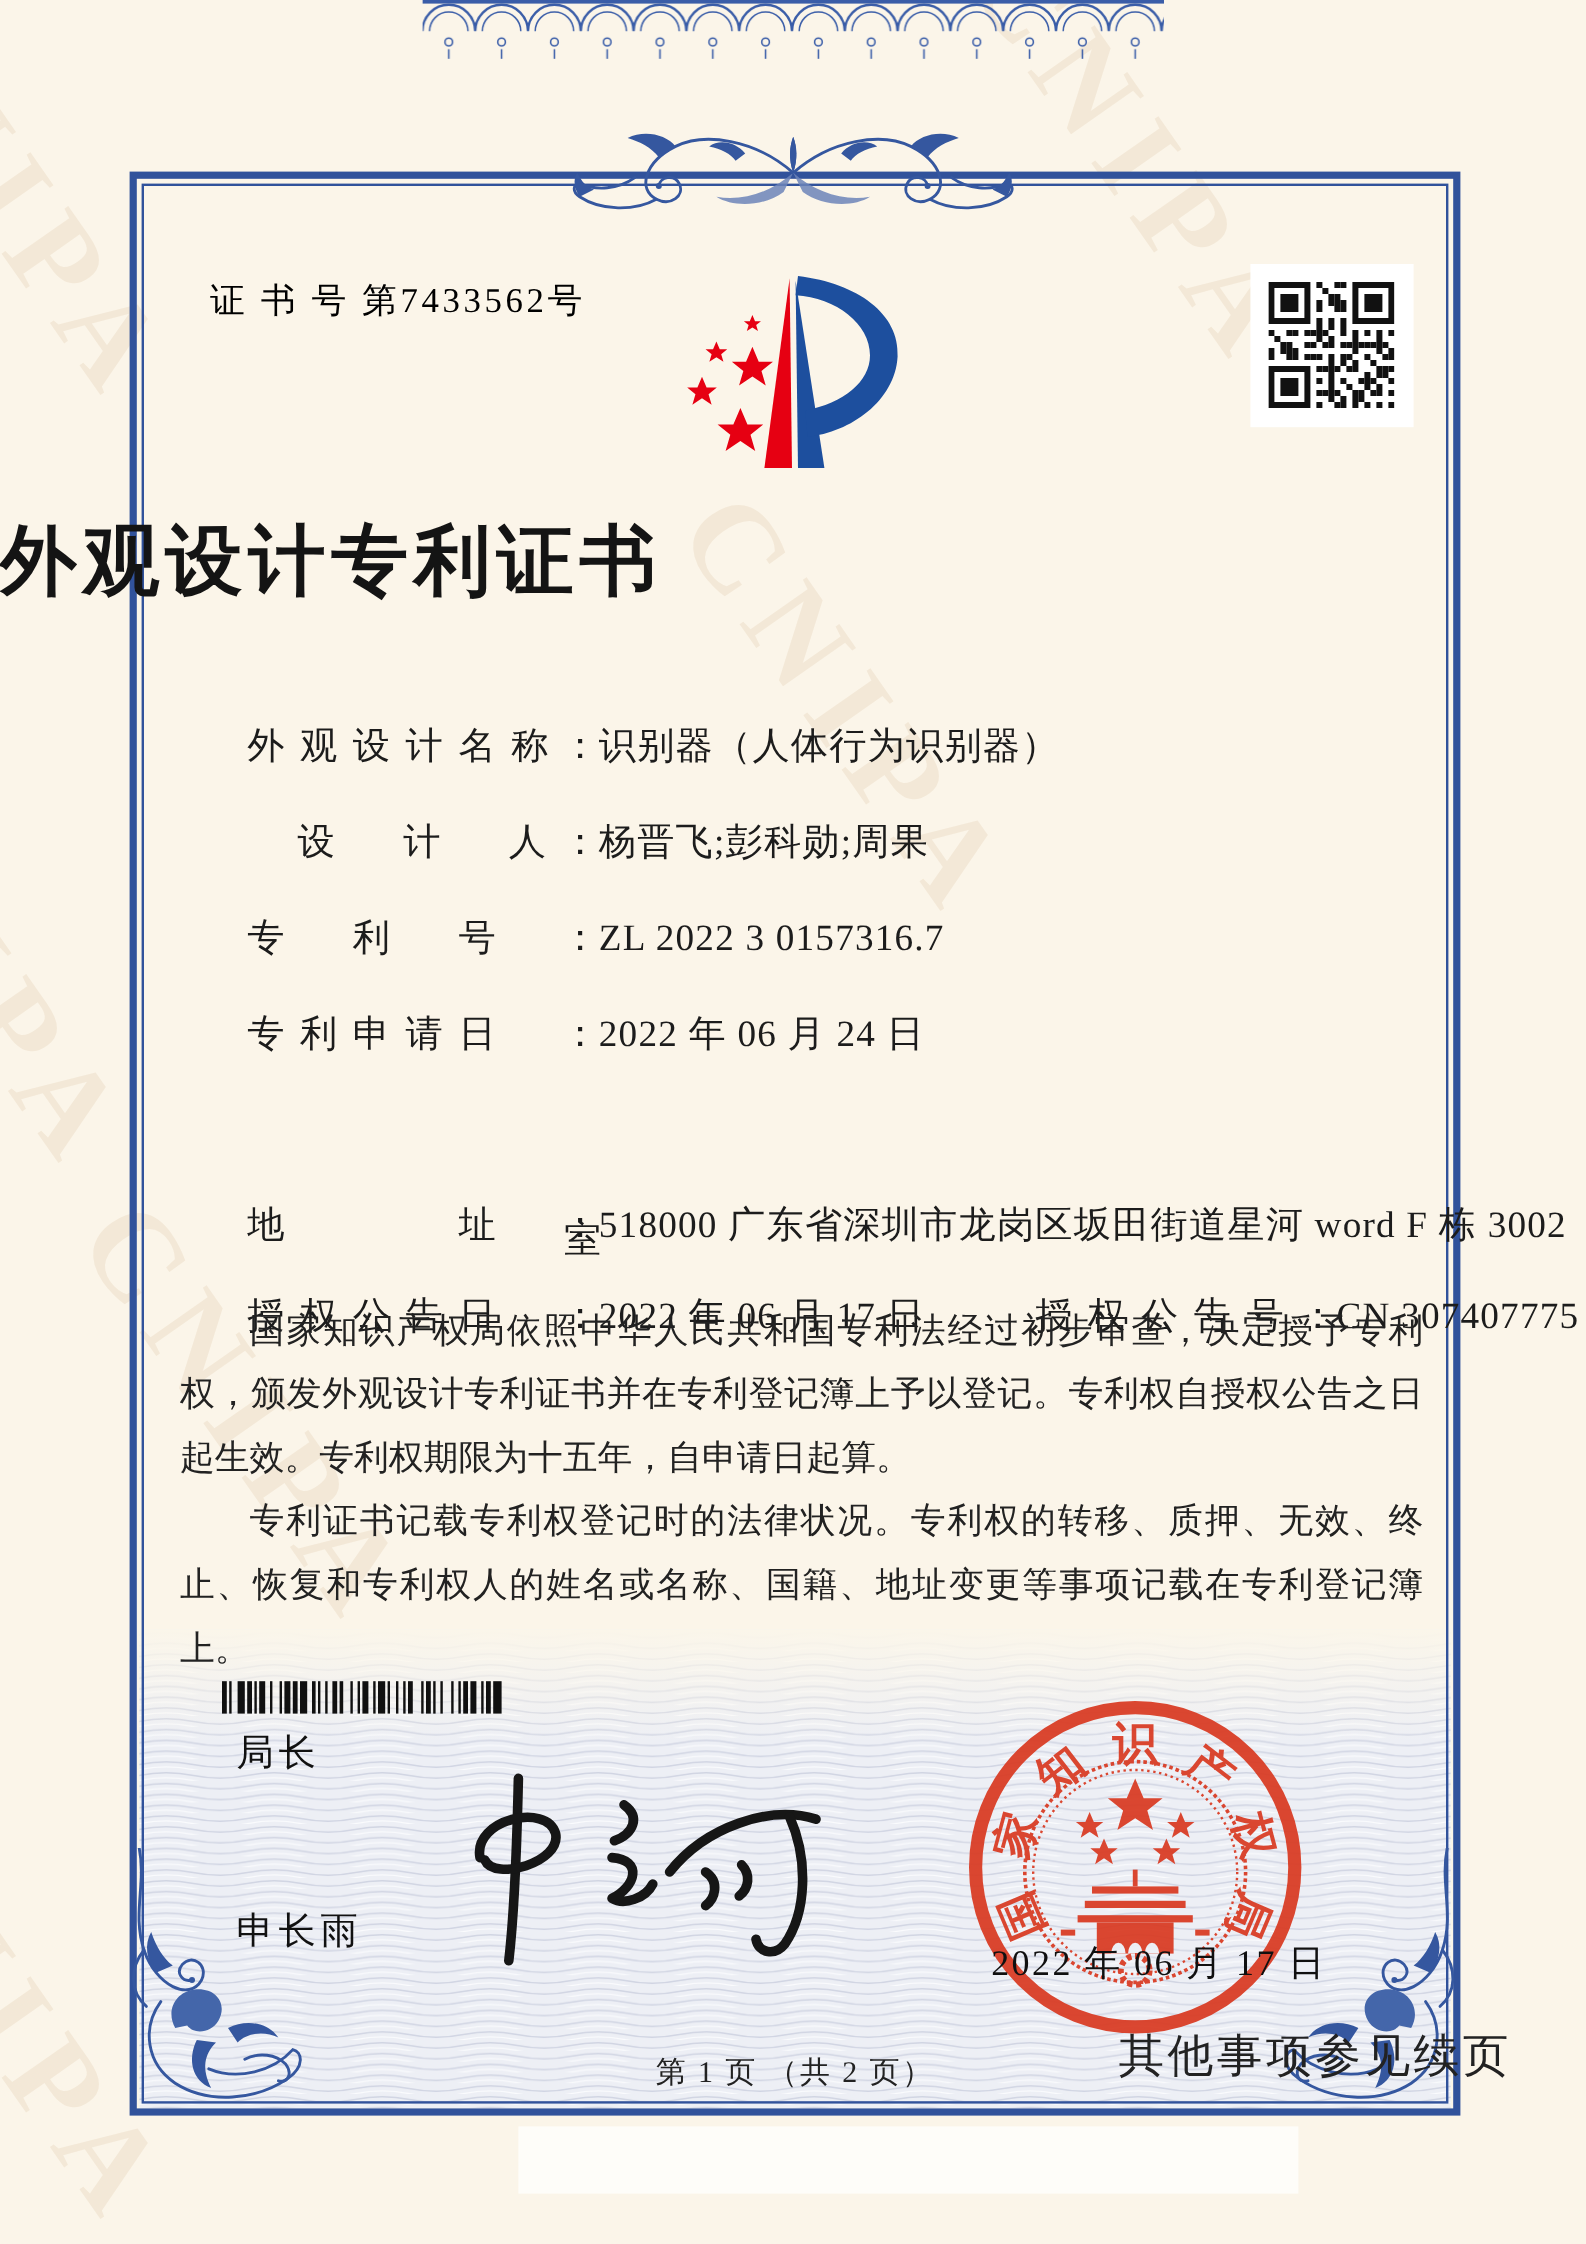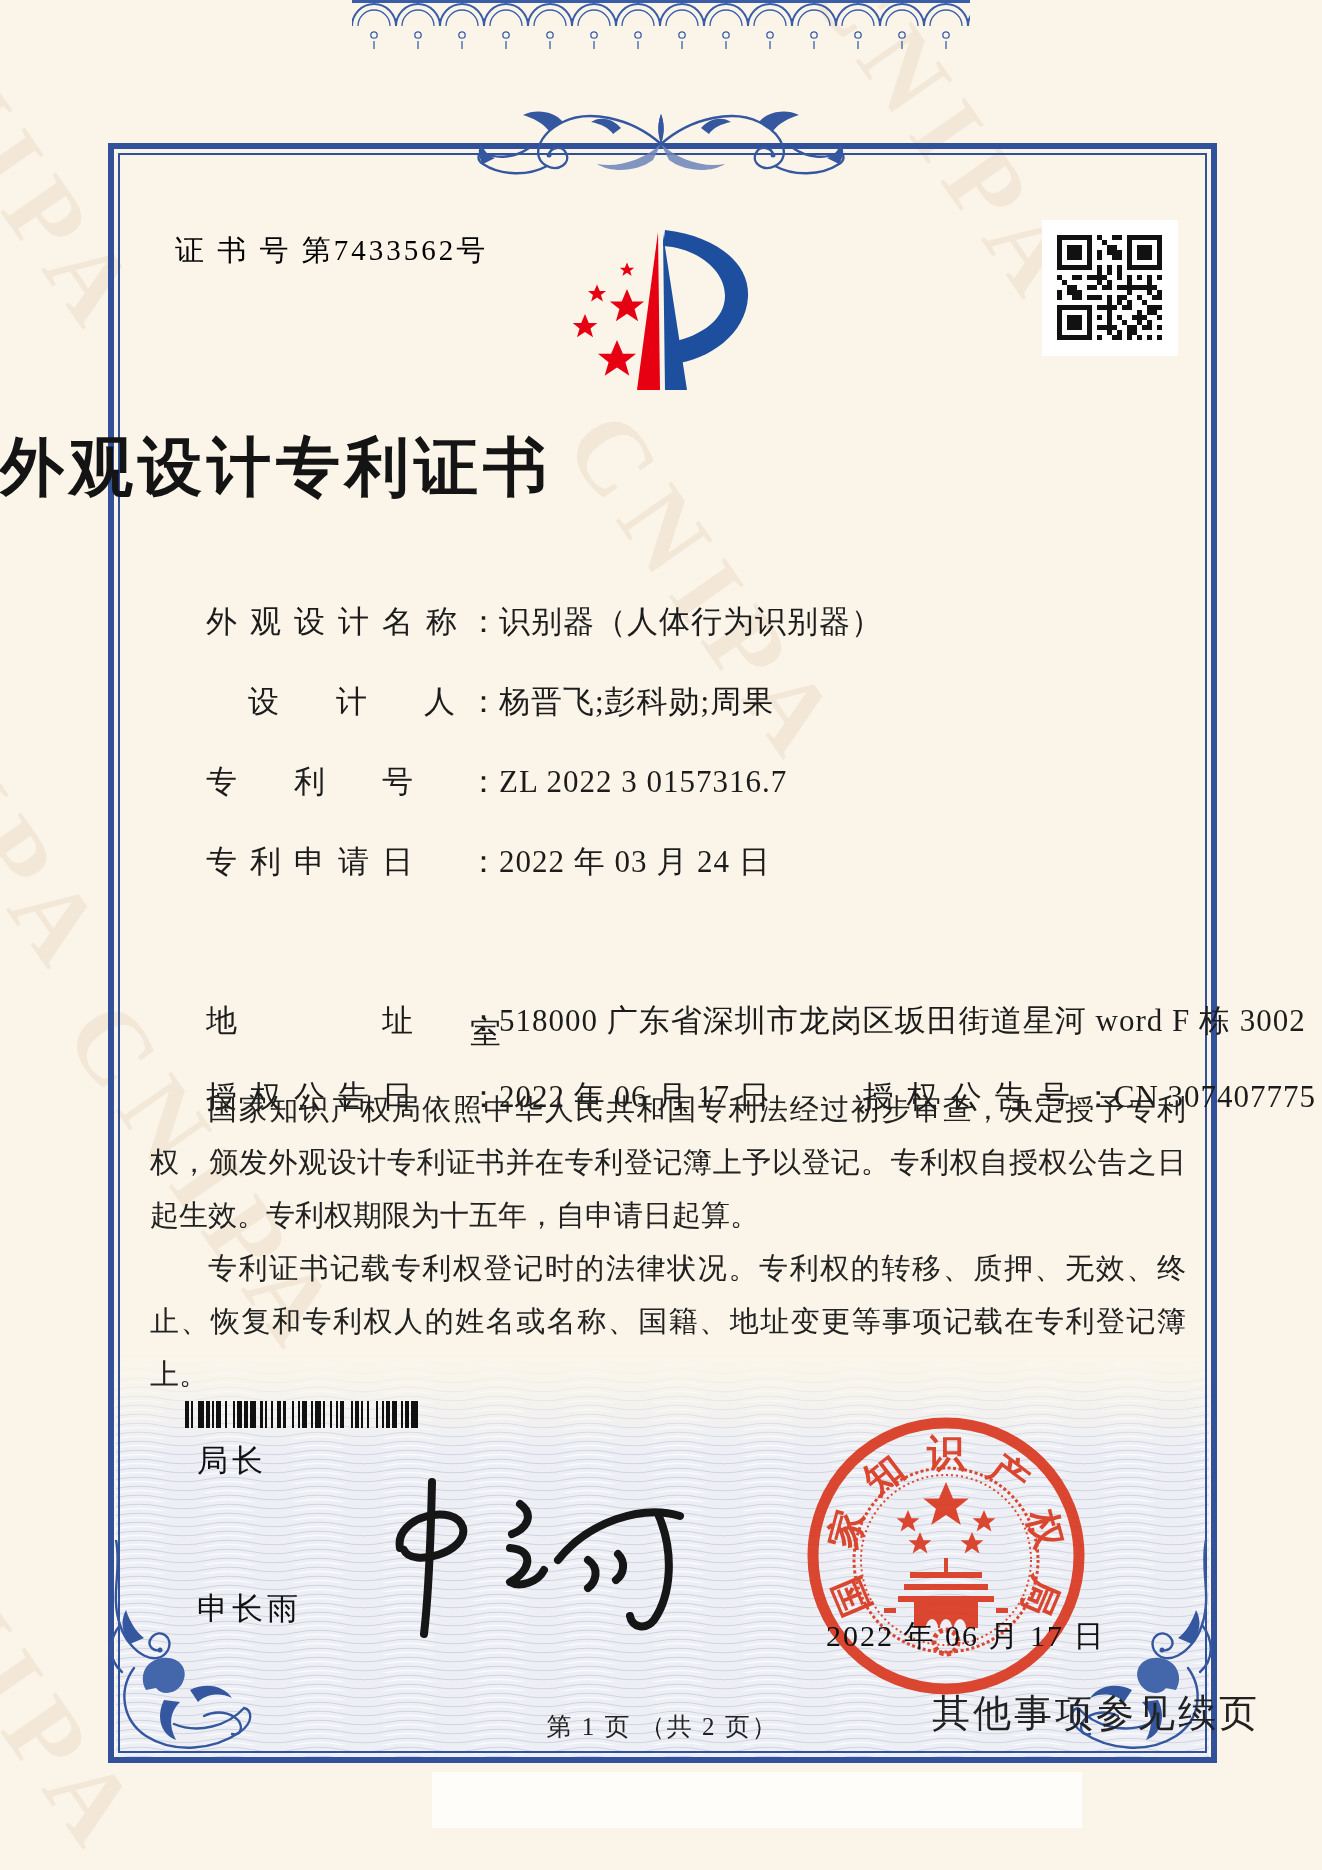--- a/index.html
+++ b/index.html
@@ -280,21 +280,21 @@
   <div class="frow" style="top:565px;">
     <span class="flabel">外观设计名称</span><span>：</span><span class="fval">识别器（人体行为识别器）</span>
   </div>
   <div class="frow" style="top:645px;text-align:right;">
     <span class="flabel">设　计　人</span><span>：</span><span class="fval">杨晋飞;彭科勋;周果</span>
   </div>
   <div class="frow" style="top:725px;">
     <span class="flabel">专　利　号</span><span>：</span><span class="fval">ZL 2022 3 0157316.7</span>
   </div>
   <div class="frow" style="top:805px;">
-    <span class="flabel">专利申请日</span><span>：</span><span class="fval">2022 年 03 月 24 日</span>
+    <span class="flabel">专利申请日</span><span>：</span><span class="fval">2022 年 06 月 24 日</span>
   </div>
   <div class="frow" style="top:964px;">
     <span class="flabel">地　　　址</span><span>：</span><span class="fval">518000 广东省深圳市龙岗区坂田街道星河 word F 栋 3002</span>
   </div>
   <div class="addr2">室</div>
 
   <div class="frow" style="top:1040px;">
     <span class="flabel">授权公告日</span><span>：</span><span class="fval">2022 年 06 月 17 日</span><span class="grant2"><span style="letter-spacing:13px;">授权公告号</span><span>：</span><span class="fval">CN 307407775 S</span></span>
   </div>
 

